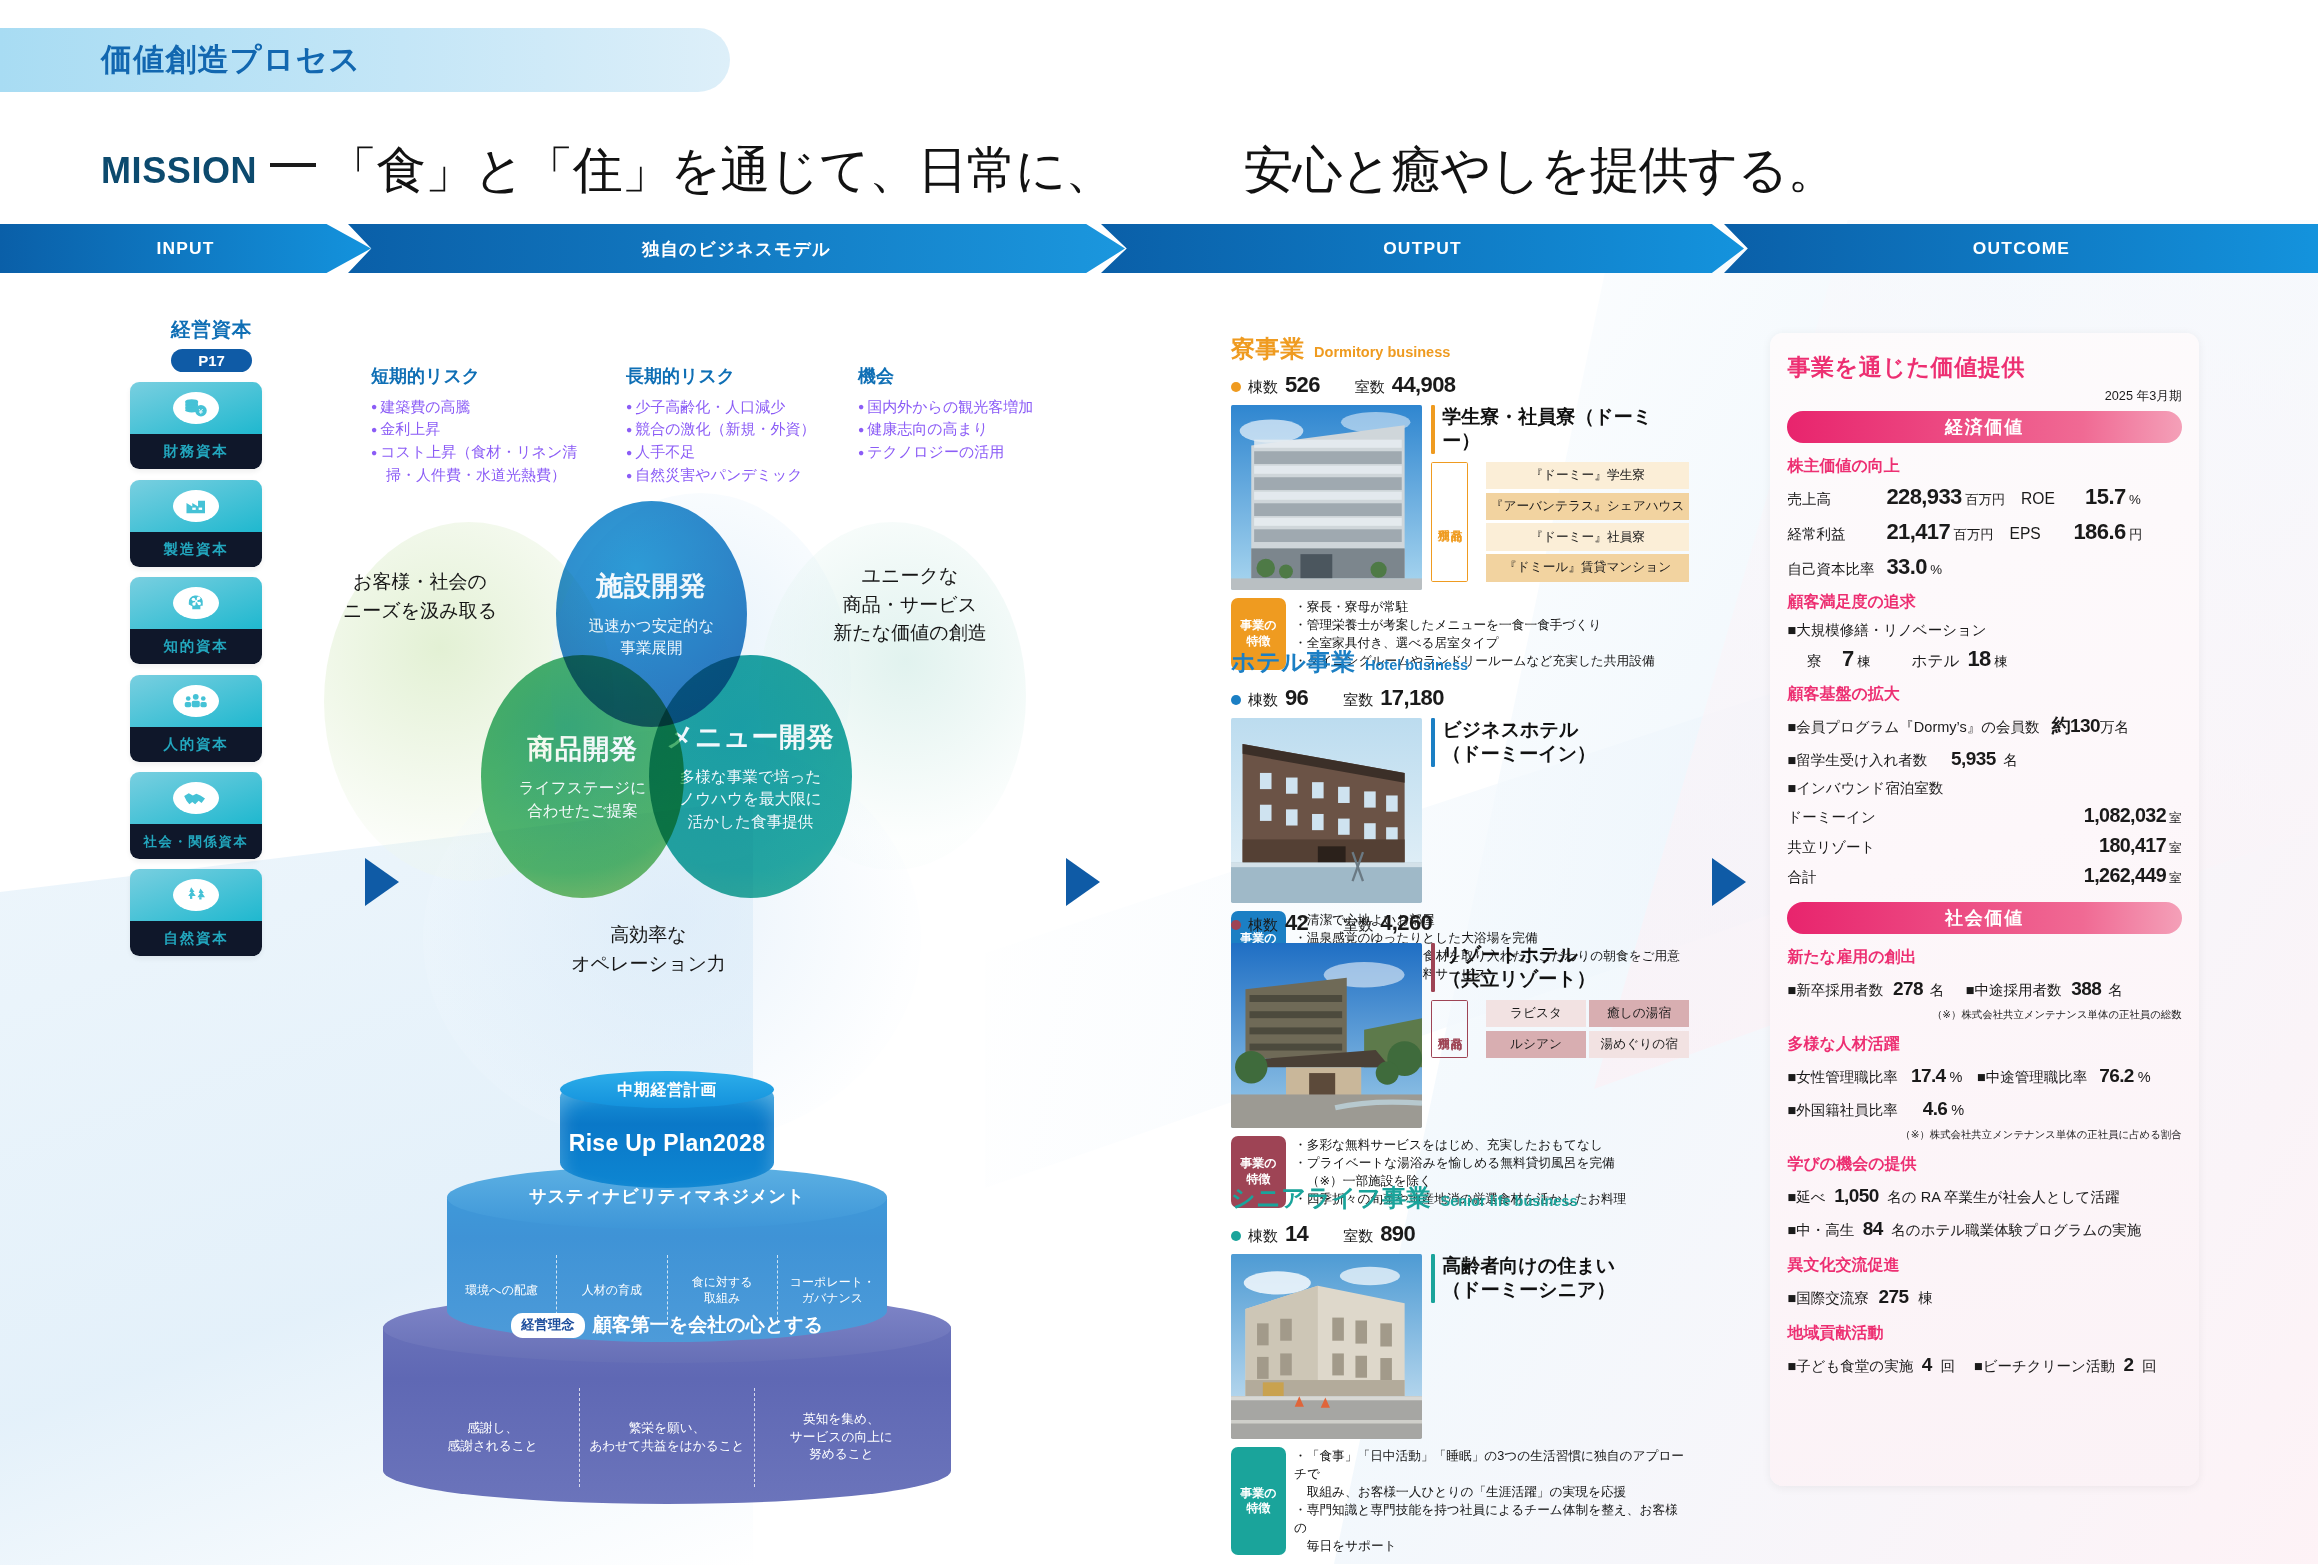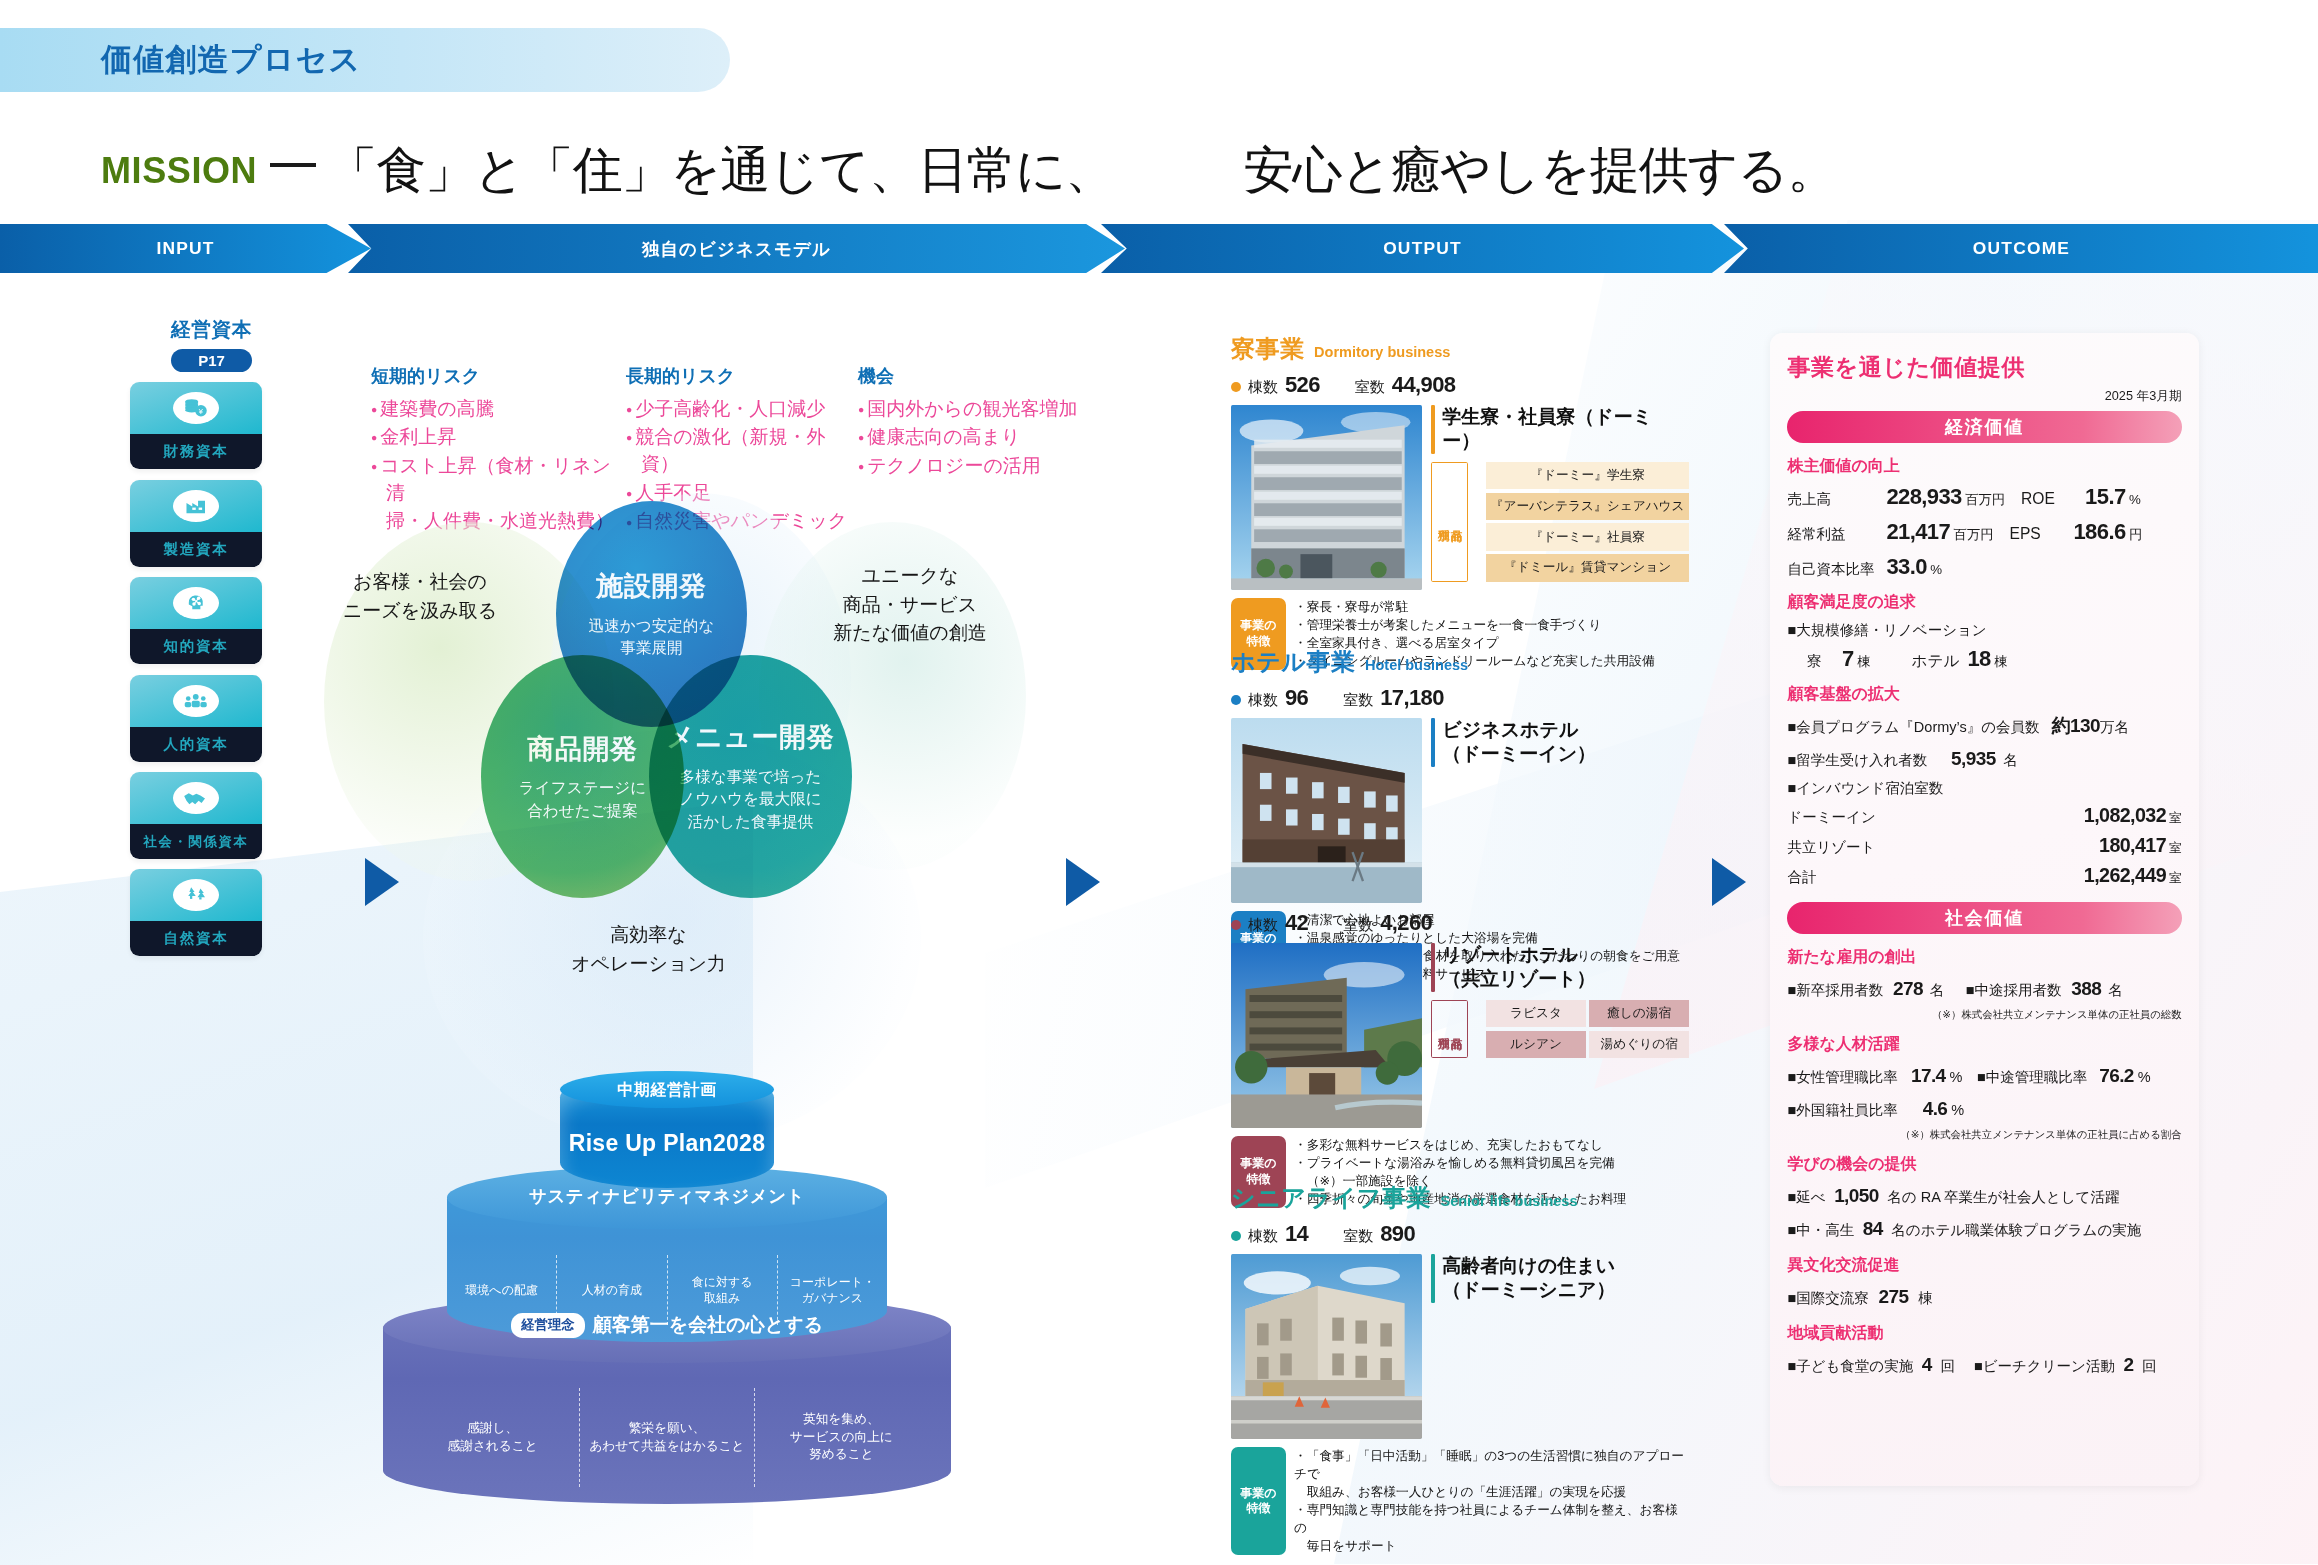--- a/index.html
+++ b/index.html
@@ -48,21 +48,21 @@
   .hdr-pill span{
     position:absolute; left:101px; top:50%; transform:translateY(-50%);
     font-size:31px; font-weight:700; color:#1267b0; letter-spacing:1.2px;
   }
 
   .mission-row{
     position:absolute; left:0; top:127px; width:2319px; height:87px;
     display:flex; align-items:center;
   }
   .mission-label{
-    margin-left:101px; font-size:36px; font-weight:700; color:#4d7c0f; letter-spacing:0.6px;
+    margin-left:101px; font-size:36px; font-weight:700; color:#0c4a6e; letter-spacing:0.6px;
   }
   .mission-dash{
     display:inline-block; width:46px; height:4px; background:#1b1b1b; margin:0 11.6px 10.4px 12.7px;
   }
   .mission-text{
     font-size:50px; font-weight:500; color:#121212; letter-spacing:-1.2px; white-space:nowrap;
   }
   .mission-gap{ display:inline-block; width:104px; }
 
   
@@ -111,21 +111,21 @@
     height:35px; display:flex; align-items:center; justify-content:center;
     font-size:14.5px; font-weight:700; color:#22a6bd; letter-spacing:1.7px;
     background:#0f172a;
   }
 
   
   .risk-col{ position:absolute; }
   .risk-col h3{ font-size:18px; color:#0f6fb5; font-weight:700; margin-bottom:7.5px;margin-top:48px; }
   .risk-col ul{ list-style:none; }
   .risk-col li{
-    font-size:19px; line-height:1.42; color:#ec4899;
+    font-size:15px; line-height:1.42; color:#8b5cf6;
     text-indent:-15px; padding-left:15px; margin-bottom:1.7px;
   }
   .risk-col li::before{ content:"● "; font-size:10.4px; vertical-align:1.7px; }
   .risk-col li.cont::before{ content:""; }
   .risk-col li.cont{ text-indent:0; padding-left:15px; }
 
   
   .venn{ position:absolute; left:307px; top:481px; width:719px; height:684px; }
   .halo{ position:absolute; border-radius:50%; }
   .halo.h1{ left:17.4px; top:41px; width:290px; height:359px;

